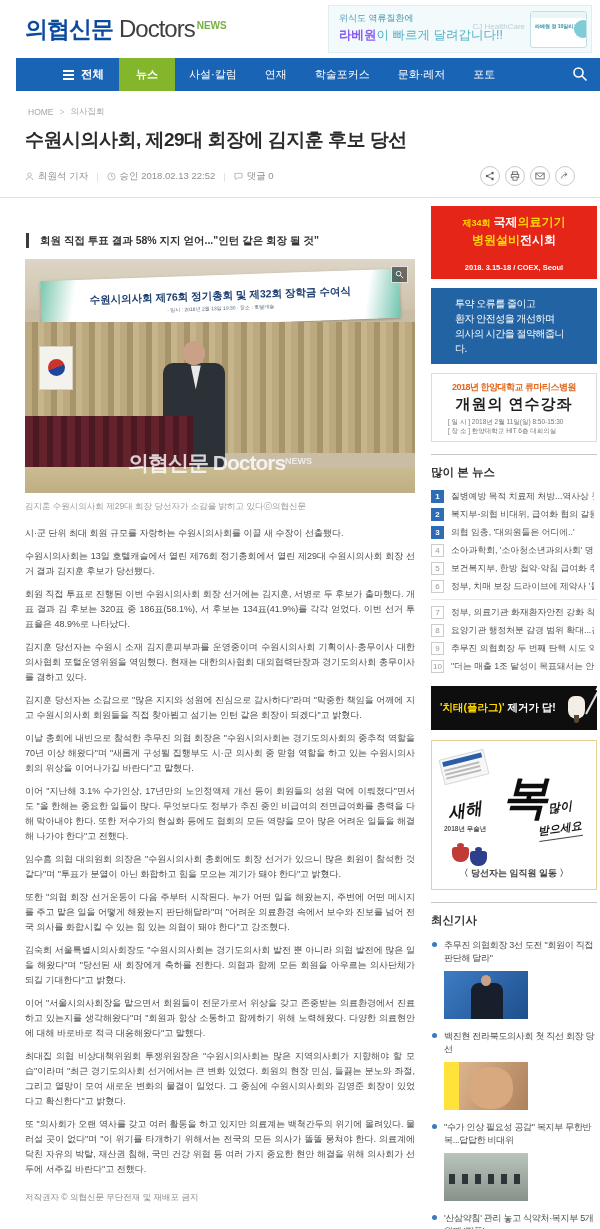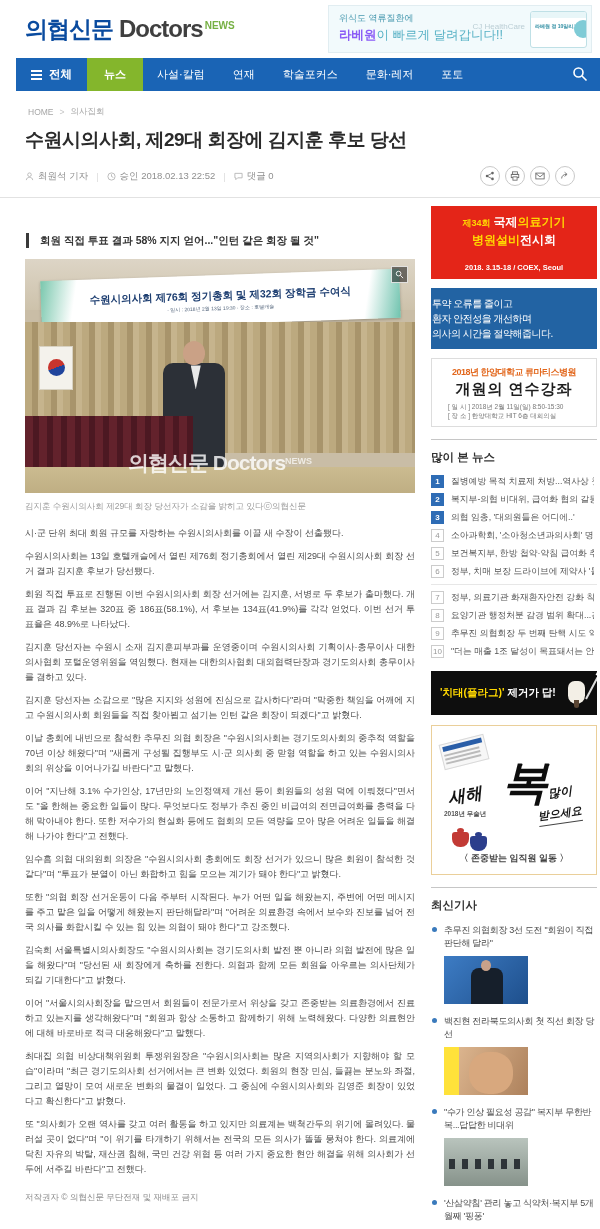--- a/index.html
+++ b/index.html
@@ -6,34 +6,34 @@
   html,body { margin:0; padding:0; }
   body {
     width:600px; height:1229px; overflow:hidden; position:relative;
     background:#fff; color:#333;
     font-family:"Liberation Sans", sans-serif;
   }
   
   .site-header { display:flex; justify-content:space-between; align-items:center; height:58px; padding:5px 8px 5px 25px; }
   .logo { display:flex; align-items:baseline; cursor:pointer; }
   .logo-kr { font-size:23px; font-weight:bold; color:#0a4b9f; letter-spacing:-1px; }
-  .logo-en { font-size:24px; font-weight:bold; color:#3f3f3f; margin-left:6px; letter-spacing:-1px; }
+  .logo-en { font-size:24px; font-weight:normal; color:#3f3f3f; margin-left:6px; letter-spacing:-1px; }
   .logo-news { font-size:10px; font-weight:bold; color:#76b043; margin-left:2px; position:relative; top:-8px; }
   .top-ad { width:264px; height:48px; background:#f2fafc; border:1px solid #e1edf1; position:relative; padding:6px 64px 4px 10px; overflow:hidden; }
   .ta1 { font-size:9px; color:#4a9ab0; }
   .ta2 { font-size:12.5px; color:#55b0c4; margin-top:2px; white-space:nowrap; }
   .ta2 b { color:#8b5cf6; }
   .ta-wm { position:absolute; right:66px; top:16px; font-size:8px; color:rgba(140,170,180,.55); }
   .ta-product { position:absolute; right:4px; top:5px; width:57px; height:37px; background:#fff; border:1px solid #bfe0e6; border-radius:3px; overflow:hidden; }
   .ta-product .pn { font-size:5px; color:#2a8ba0; font-weight:bold; padding:11px 2px 0 4px; line-height:6px; }
   .ta-product .dot { position:absolute; right:-6px; top:8px; width:18px; height:18px; border-radius:50%; background:#7fcbd6; }
   .ta-product .bar { position:absolute; left:0; top:0; width:100%; height:6px; background:#e8f6f8; }
   
   .nav { margin-left:16px; height:33px; background:#1a64b5; display:flex; align-items:center; position:relative; color:#fff; }
-  .nav-all { display:flex; align-items:center; gap:7px; padding:0 15px; font-size:11.5px; font-weight:bold; height:33px; cursor:pointer; }
+  .nav-all { display:flex; align-items:center; gap:7px; padding:0 15px; font-size:11.5px; font-weight:bold; height:33px; cursor:pointer;margin-left:32px; }
   .burger { display:inline-block; width:11px; height:2px; background:#fff; box-shadow:0 -4px 0 #fff, 0 4px 0 #fff; }
   .nav-item { padding:0 14px; font-size:11px; height:33px; line-height:33px; cursor:pointer; }
   .nav-item.active { background:#84b62c; font-weight:bold; padding:0 17px; }
   .nav-search { position:absolute; right:12px; top:8px; cursor:pointer; }
   
   .crumb { margin:15px 0 0 28px; font-size:8.5px; color:#a6a6a6; display:flex; gap:6px; align-items:center; }
   .crumb .sep { color:#c5c5c5; }
   .page-title { margin:9px 25px 0; font-size:19px; font-weight:bold; color:#2b2b2b; letter-spacing:-0.5px; }
   .meta { margin:13px 25px 0; display:flex; align-items:center; font-size:9.5px; color:#8f8f8f; }
   .meta .m-item { display:flex; align-items:center; gap:4px; }
@@ -79,21 +79,21 @@
   .body-text { margin-top:13px; }
   .body-text p { font-size:9px; line-height:15px; color:#4a4a4a; margin:0 0 8px; text-align:justify; }
   .copyright { font-size:8.5px; color:#888; margin-top:15px; }
   
   .ad-expo { background:#e42518; text-align:center; padding:8px 2px 7px; cursor:pointer; }
   .ae1 { font-size:12px; font-weight:bold; color:#ffd800; white-space:nowrap; }
   .ae1 .pre { font-size:9px; color:#ffd800; margin-right:3px; font-weight:bold; }
   .ae1 .wh, .ae2 .wh { color:#fff; }
   .ae2 { font-size:12px; font-weight:bold; color:#ffd800; margin-top:1px; }
   .ae3 { font-size:7.5px; color:#fff; margin-top:14px; font-weight:bold; }
-  .ad-blue { background:#2263a3; padding:8px 1px; margin-top:9px; cursor:pointer; }
+  .ad-blue { background:#2263a3; padding:8px 24px; margin-top:9px; cursor:pointer; }
   .ad-blue p { font-size:10px; color:#fff; line-height:15px; margin:0; letter-spacing:-0.5px; }
   .ad-seminar { border:1px solid #ddd; text-align:center; padding:7px 2px 6px; margin-top:9px; cursor:pointer; }
   .as1 { font-size:9px; font-weight:bold; color:#e2661b; letter-spacing:-0.5px; }
   .as2 { font-size:15px; font-weight:bold; color:#1e1e1e; letter-spacing:1px; margin-top:1px; }
   .as3 { font-size:6.5px; color:#777; margin-top:3px; line-height:9px; text-align:left; padding-left:14px; }
   .side-sec { border-top:1px solid #c6c6c6; margin-top:12px; padding-top:10px; }
   .sec-title { font-size:11.5px; font-weight:bold; color:#333; }
   .pop-list { margin-top:7px; }
   .pop-item { display:flex; gap:7px; padding:2.5px 0; align-items:center; cursor:pointer; }
   .pop-item.grp-end { border-bottom:1px solid #e7e7e7; padding-bottom:6px; margin-bottom:4px; }
@@ -373,21 +373,21 @@
 
     <div class="ad-newyear">
       <div class="ny-paper"></div>
       <div class="ny-w1">새해</div>
       <div class="ny-w2">복</div>
       <div class="ny-w3">많이</div>
       <div class="ny-w4">받으세요</div>
       <div class="ny-year">2018년 무술년</div>
       <div class="ny-pouch ny-p1"></div>
       <div class="ny-pouch ny-p2"></div>
-      <div class="ny-sign">〈 존중받는 임직원 일동 〉</div>
+      <div class="ny-sign">〈 당선자는 임직원 일동 〉</div>
     </div>
 
     <div class="side-sec">
       <div class="sec-title">최신기사</div>
       <div>
         <div class="lat-item">
           <span class="lat-bullet"></span>
           <div class="lat-title">추무진 의협회장 3선 도전 "회원이 직접 판단해 달라"</div>
           <div class="thumb t1">
               <div class="fg"></div>

